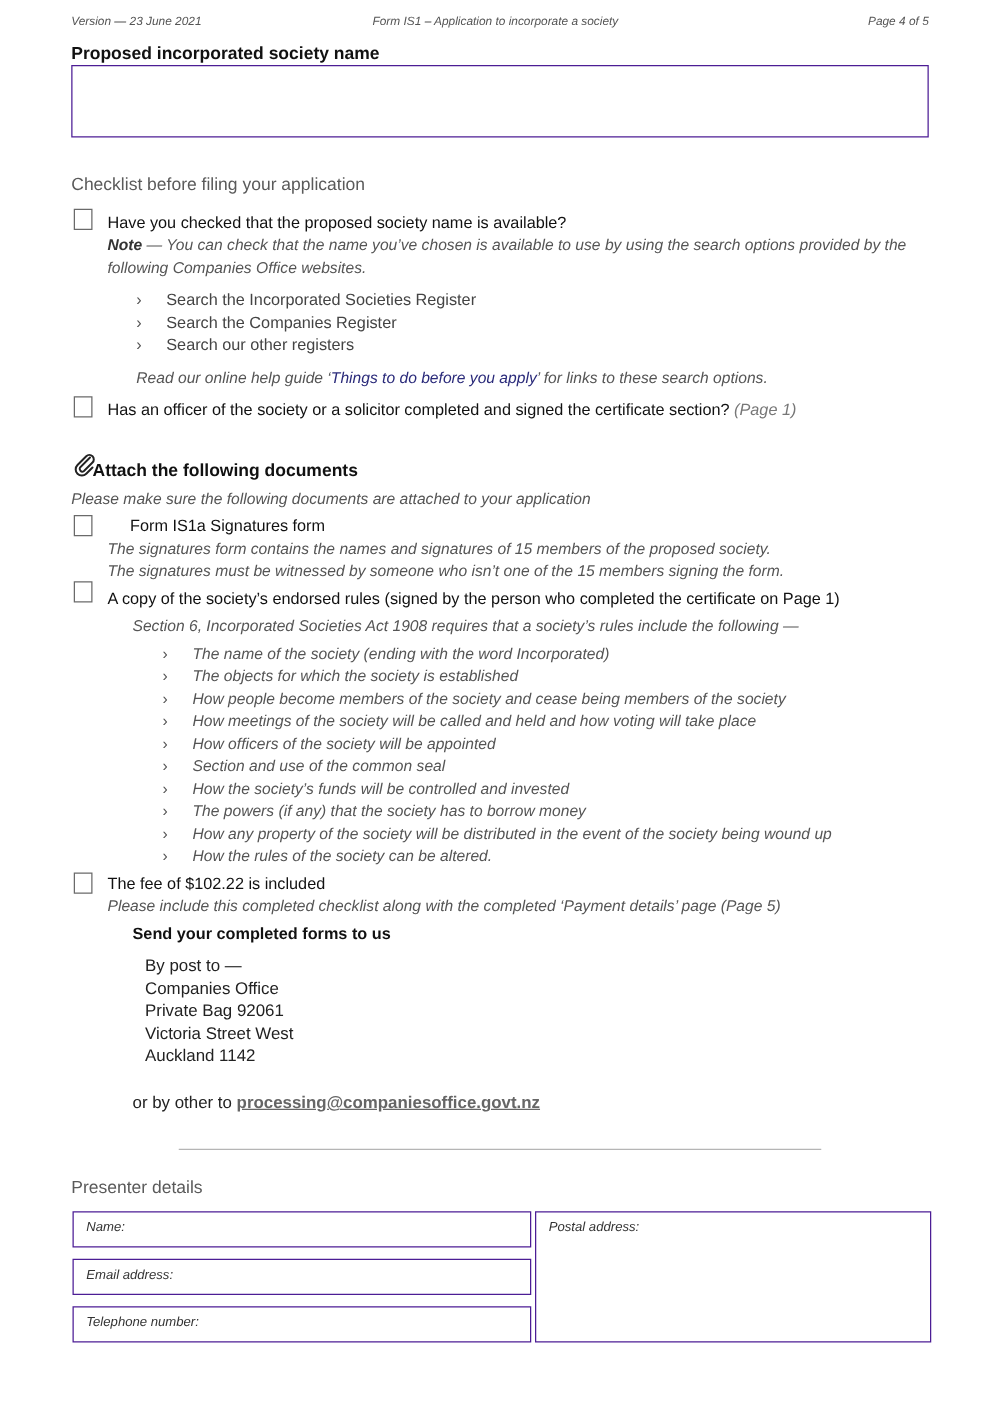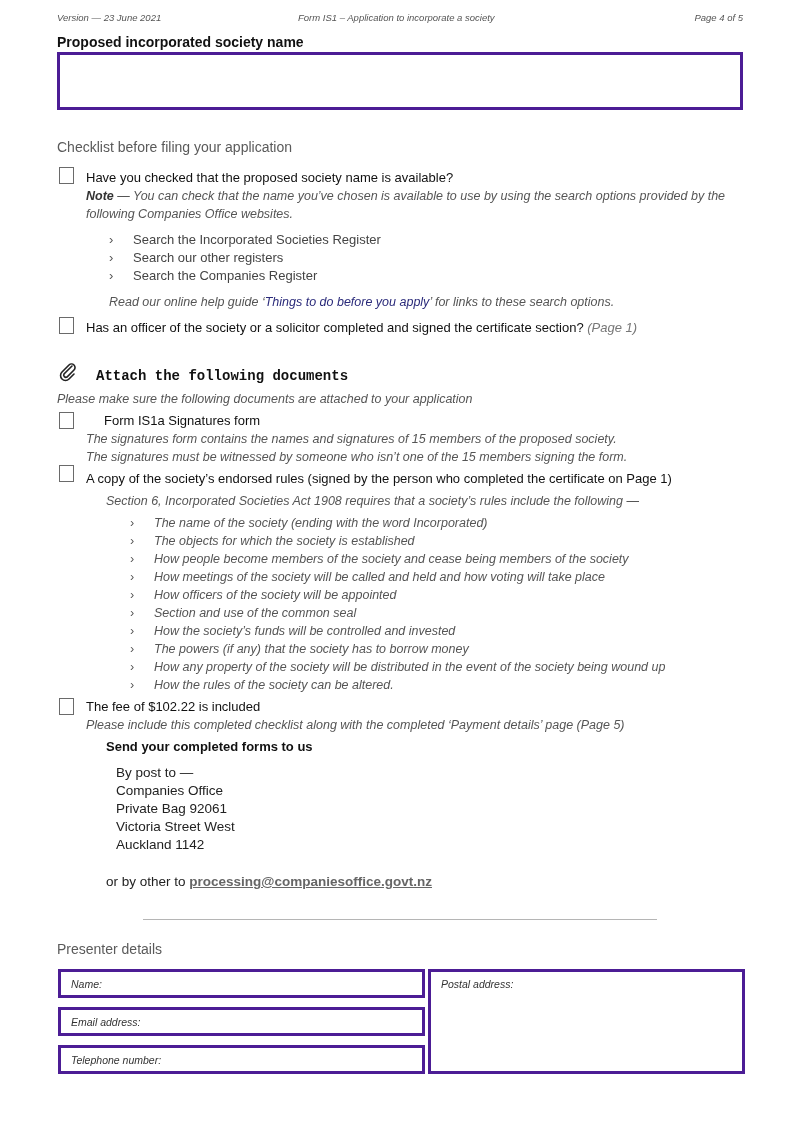--- a/index.html
+++ b/index.html
@@ -3,21 +3,21 @@
 <meta charset="utf-8">
 <style>
   html, body { margin: 0; padding: 0; background: #ffffff; }
   body {
     width: 800px; height: 1130px; position: relative; overflow: hidden;
     font-family: "Liberation Sans", sans-serif; color: #1a1a1a;
   }
   .abs { position: absolute; }
   .hdr { top: 12px; font-size: 9.5px; font-style: italic; color: #555; }
   .h-bold { font-weight: bold; font-size: 14px; color: #111; }
-  .box { border: 3px solid #4c1d95; background: #fff; box-sizing: border-box; }
+  .box { border: 1px solid #4c1d95; background: #fff; box-sizing: border-box; }
   .section-title { font-size: 14px; color: #5a5a5a; font-weight: normal; }
   .cb { width: 15px; height: 17px; border: 1px solid #6a6a6a; background: #fff; box-sizing: border-box; cursor: pointer; }
   .item { font-size: 13px; color: #111; }
   .note { font-size: 12.5px; font-style: italic; color: #555; line-height: 18px; }
   .note b { color: #333; }
   .bul { font-size: 13px; color: #444; line-height: 18px; }
   .bul .chev { display: inline-block; width: 24px; color: #555; }
   .ibul { font-size: 12.5px; font-style: italic; color: #555; line-height: 18px; }
   .ibul .chev { display: inline-block; width: 24px; font-style: normal; color: #555; }
   a.link { color: #2a2a7a; }
@@ -38,40 +38,40 @@
 <div class="abs section-title" style="left:57px;top:139px;">Checklist before filing your application</div>
 
 <div class="abs cb" style="left:59px;top:167px;"></div>
 <div class="abs item" style="left:86px;top:170px;">Have you checked that the proposed society name is available?</div>
 <div class="abs note" style="left:86px;top:187px;width:660px;">
   <b>Note</b><span> — You can check that the name you’ve chosen is available to use by using the search options provided by the following Companies Office websites.</span>
 </div>
 
 <div class="abs bul" style="left:109px;top:231px;">
   <div><span class="chev">›</span><span>Search the Incorporated Societies Register</span></div>
+  <div><span class="chev">›</span><span>Search the Companies Register</span></div>
   <div><span class="chev">›</span><span>Search our other registers</span></div>
-  <div><span class="chev">›</span><span>Search the Companies Register</span></div>
 </div>
 
 <div class="abs note" style="left:109px;top:293px;">
   <span>Read our online help guide ‘</span><a class="link">Things to do before you apply</a><span>’ for links to these search options.</span>
 </div>
 
 <div class="abs cb" style="left:59px;top:317px;"></div>
 <div class="abs item" style="left:86px;top:320px;">
   <span>Has an officer of the society or a solicitor completed and signed the certificate section?</span>
   <i style="color:#777;">(Page 1)</i>
 </div>
 
 <div class="abs" style="left:58px;top:362px;">
   <svg width="20" height="20" viewBox="0 0 20 20">
     <path d="M14 4 L6 12 a2.2 2.2 0 0 0 3 3 L16 8 a3.5 3.5 0 0 0 -5 -5 L4 10 a4.8 4.8 0 0 0 7 7 L16 12" fill="none" stroke="#222" stroke-width="1.6" stroke-linecap="round"></path>
   </svg>
 </div>
-<div class="abs h-bold" style="left:96px;top:368px;font-family:Liberation Mono, monospace;">Attach the following documents</div>
+<div class="abs h-bold" style="left:74px;top:368px;">Attach the following documents</div>
 <div class="abs note" style="left:57px;top:390px;">Please make sure the following documents are attached to your application</div>
 
 <div class="abs cb" style="left:59px;top:412px;"></div>
 <div class="abs item" style="left:104px;top:413px;">Form IS1a Signatures form</div>
 <div class="abs note" style="left:86px;top:430px;">
   <div>The signatures form contains the names and signatures of 15 members of the proposed society.</div>
   <div>The signatures must be witnessed by someone who isn’t one of the 15 members signing the form.</div>
 </div>
 
 <div class="abs cb" style="left:59px;top:465px;"></div>

